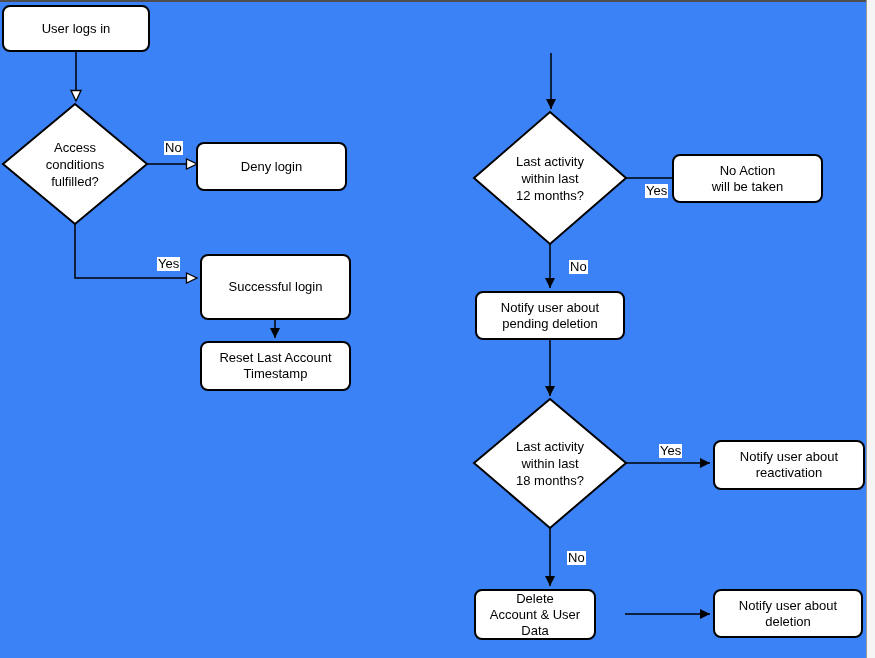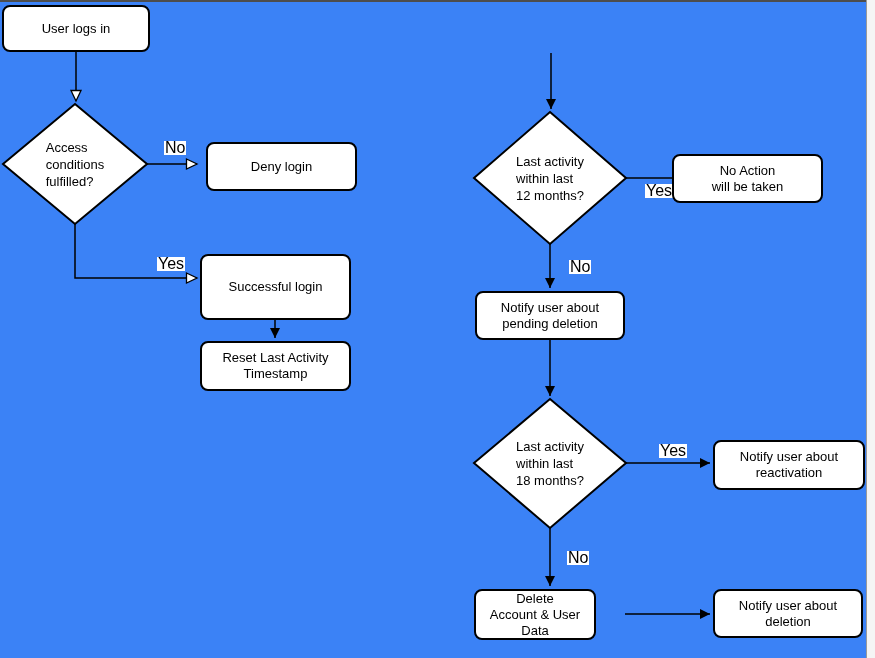--- a/index.html
+++ b/index.html
@@ -19,28 +19,28 @@
     border:2px solid #000000;
     border-radius:8px;
     display:flex;align-items:center;justify-content:center;
     text-align:center;
     font-size:13px;line-height:16px;
     white-space:pre-line;
   }
   .diamond-label{
     position:absolute;
     display:flex;align-items:center;justify-content:center;
-    text-align:left;
+    text-align:center;
     font-size:13px;line-height:17px;
     white-space:pre-line;
     pointer-events:none;
   }
   .edge-label{
     position:absolute;
-    font-size:16px;line-height:14px;
+    font-size:13px;line-height:14px;
     background:#ffffff;
     padding:0 1px;
   }
   .top-border{
     position:absolute;left:0;top:0;width:867px;height:2px;background:#4d4d4d;
   }
   .right-border{
     position:absolute;left:866px;top:0;width:1px;height:658px;background:#9a9a9a;
   }
   .right-strip{
@@ -87,32 +87,32 @@
   <div class="node" style="left:2px;top:5px;width:148px;height:47px;">
     <span>User logs in</span>
   </div>
 
   <div class="diamond-label" style="left:10px;top:122px;width:130px;height:85px;">Access
 conditions
 fulfilled?</div>
 
   <div class="edge-label" style="left:164px;top:141px;">No</div>
 
-  <div class="node" style="left:206px;top:142px;width:151px;height:49px;align-items:center;">
+  <div class="node" style="left:196px;top:142px;width:151px;height:49px;align-items:center;">
     <span>Deny login</span>
   </div>
 
   <div class="edge-label" style="left:157px;top:257px;">Yes</div>
 
   <div class="node" style="left:200px;top:254px;width:151px;height:66px;">
     <span>Successful login</span>
   </div>
 
   <div class="node" style="left:200px;top:341px;width:151px;height:50px;">
-    <span>Reset Last Activity
+    <span>Reset Last Account
 Timestamp</span>
   </div>
 
 
   <div class="diamond-label" style="left:485px;top:136px;width:130px;height:85px;">Last activity
 within last
 12 months?</div>
 
   <div class="edge-label" style="left:645px;top:184px;">Yes</div>
 

